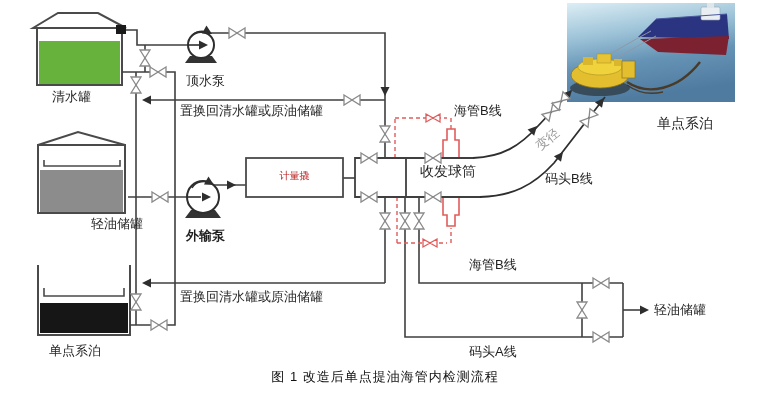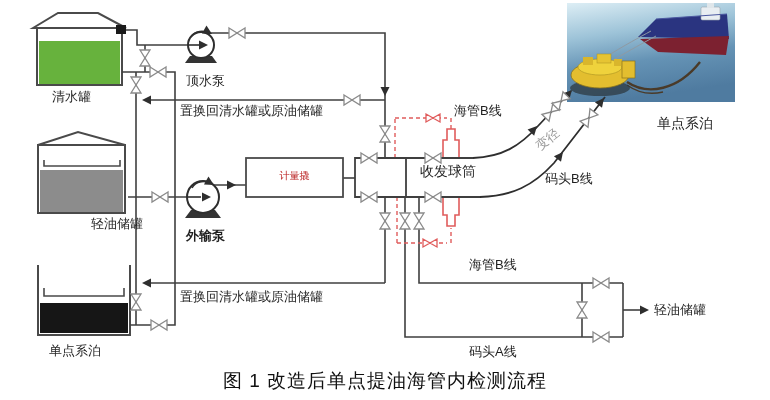--- a/index.html
+++ b/index.html
@@ -3,21 +3,21 @@
 <meta charset="utf-8">
 <style>
   html,body{margin:0;padding:0;background:#ffffff;}
   #stage{position:relative;width:770px;height:400px;background:#ffffff;overflow:hidden;
          font-family:"Liberation Sans","DejaVu Sans",sans-serif;}
   #pipes{position:absolute;left:0;top:0;}
   .lbl{position:absolute;font-size:13px;color:#1f1f1f;white-space:nowrap;line-height:1.1;}
   .lbl-big{font-size:14px;}
   .lbl-gray{color:#9a9a9a;transform:rotate(-38deg);transform-origin:left top;}
   .caption{position:absolute;left:0;right:0;top:368px;text-align:center;
-           font-size:19px;color:#111;letter-spacing:1px;}
+           font-size:13px;color:#111;letter-spacing:1px;}
   .eq-label{position:absolute;text-align:center;font-size:10px;color:#b91c1c;}
 </style>
 </head>
 <body>
 
 <div id="stage">
 
 <svg id="pipes" width="770" height="400" viewBox="0 0 770 400">
   <defs>
     <linearGradient id="sea" x1="0" y1="0" x2="0.25" y2="1">

